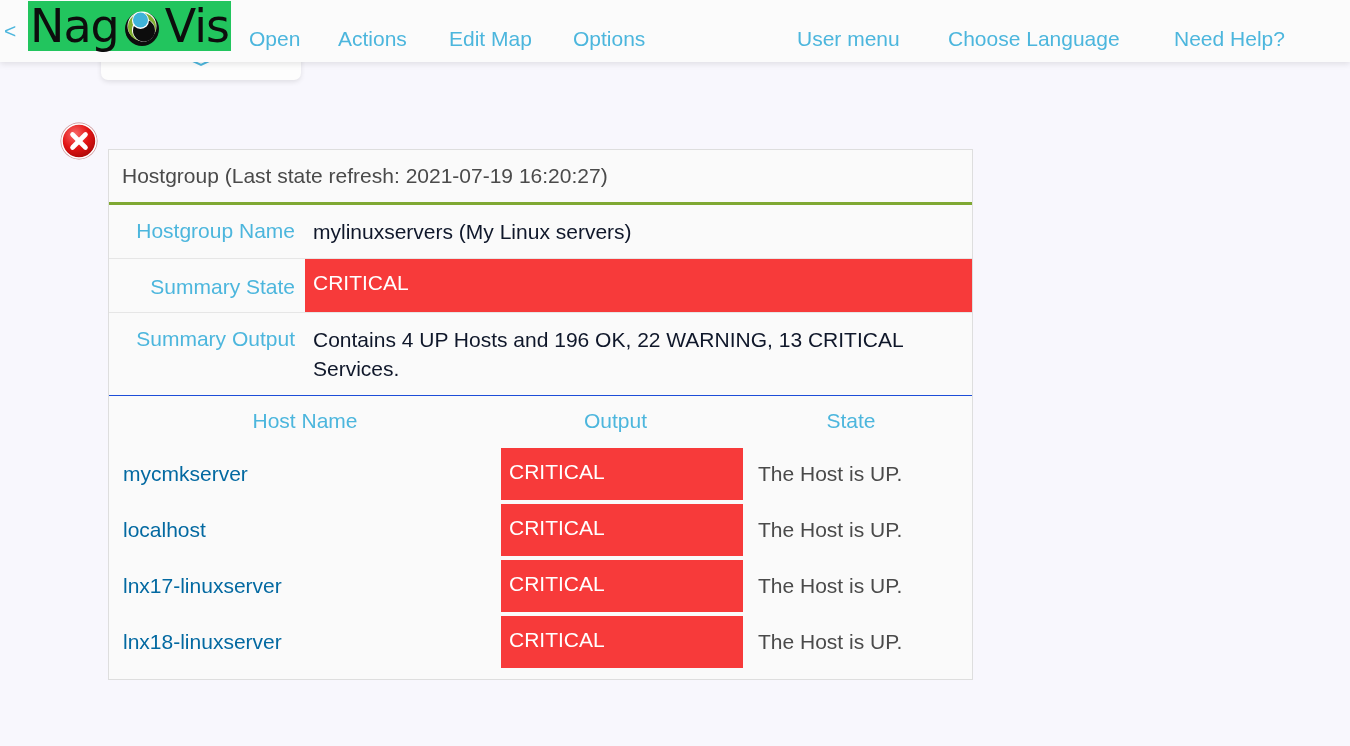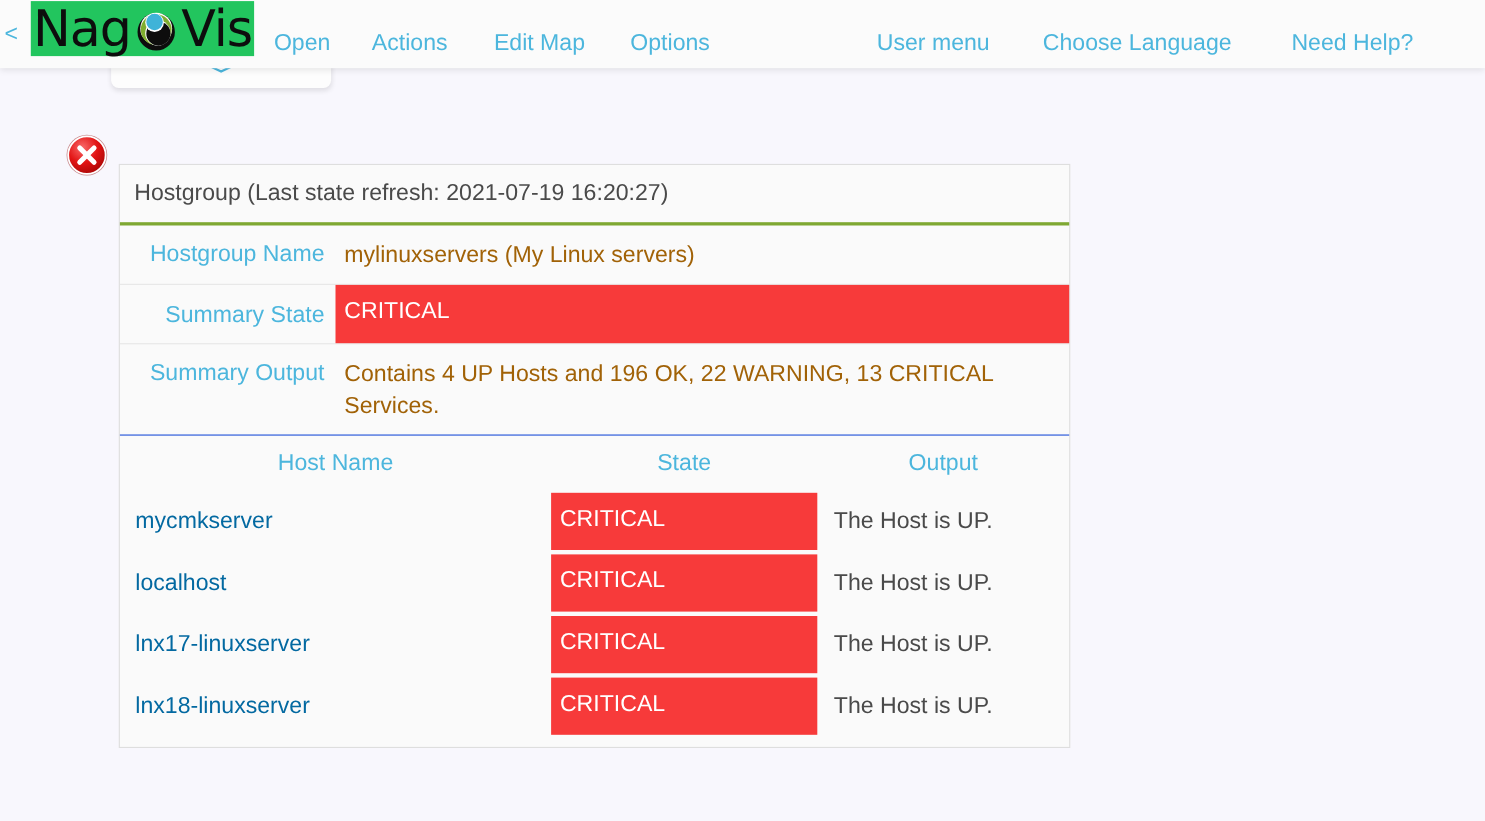--- a/index.html
+++ b/index.html
@@ -123,21 +123,21 @@
     text-align: right;
     font-size: 21px;
     color: #4cb6dd;
     padding: 12px 10px 12px 0;
     box-sizing: border-box;
     line-height: 27px;
   }
   .kv-value {
     flex: 1;
     font-size: 21px;
-    color: #a16207;
+    color: #0f172a;
     padding: 12px 6px 12px 8px;
     box-sizing: border-box;
     line-height: 29px;
   }
   .kv-value.state-critical {
     background: #f73a3a;
     color: #ffffff;
     padding-top: 9px;
     padding-bottom: 9px;
   }
@@ -269,22 +269,22 @@
 
   <div class="kv-row" id="row-sumoutput">
     <div class="kv-label">Summary Output</div>
     <div class="kv-value">Contains 4 UP Hosts and 196 OK, 22 WARNING, 13 CRITICAL Services.</div>
   </div>
 
   <div id="host-table">
 
     <div class="ht-row">
       <div class="ht-head col-host">Host Name</div>
+      <div class="ht-head col-out">Output</div>
       <div class="ht-head col-state">State</div>
-      <div class="ht-head col-out">Output</div>
     </div>
 
     <div class="ht-row">
       <div class="ht-cell-host col-host">mycmkserver</div>
       <div class="ht-cell-state col-state">
         <div class="ht-state-box">CRITICAL</div>
       </div>
       <div class="ht-cell-out col-out">The Host is UP.</div>
     </div>
 

